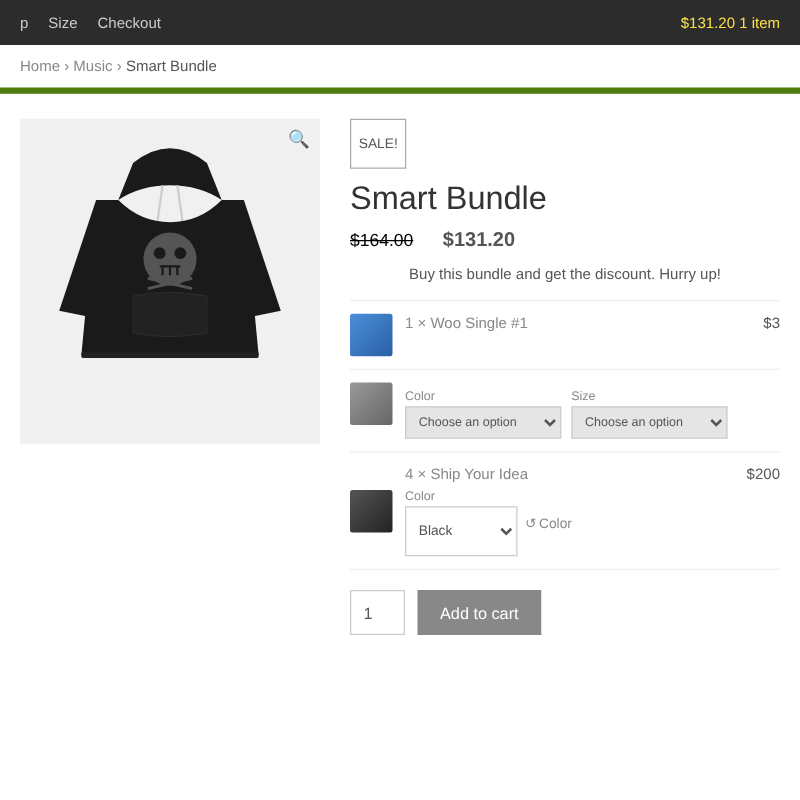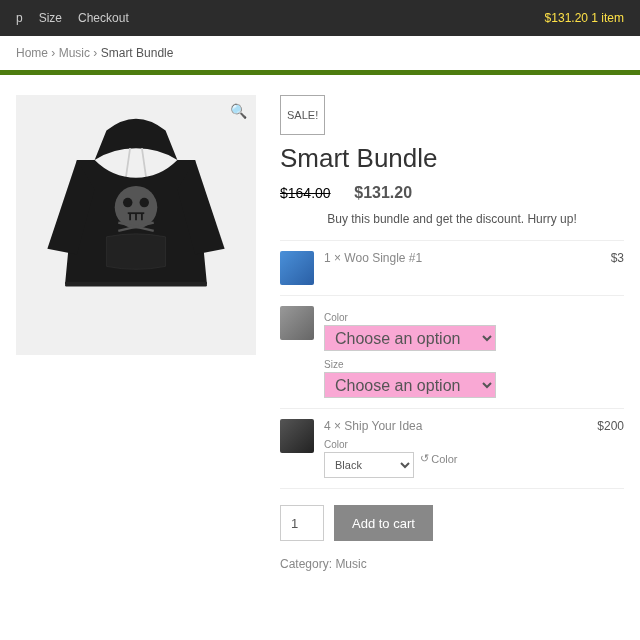--- a/index.html
+++ b/index.html
@@ -141,45 +141,45 @@
     
     .bundle-options {
       display: flex;
       gap: 8px;
       margin-top: 6px;
       flex-wrap: wrap;
     }
     .option-group { display: flex; flex-direction: column; }
     .option-group label { font-size: 10px; color: #888; margin-bottom: 2px; }
     .option-group select {
-      font-size: 16px;
+      font-size: 10px;
       border: 1px solid #ccc;
       padding: 2px 18px 2px 6px;
       color: #555;
-      background: #f9a8d4;
+      background: #e5e5e5;
       appearance: auto;
       height: 26px;
       min-width: 110px;
     }
 
     
     .color-row {
       display: flex;
       align-items: center;
       gap: 6px;
       margin-top: 6px;
     }
     .color-row label { font-size: 10px; color: #888; }
     .color-row select {
       font-size: 11px;
       border: 1px solid #ccc;
       padding: 2px 18px 2px 6px;
       color: #555;
       background: #fff;
-      height: 26px;
+      height: 40px;
       min-width: 90px;
     }
     .clear-link {
       font-size: 11px;
       color: #888;
       text-decoration: none;
       display: flex;
       align-items: center;
       gap: 2px;
     }
@@ -327,21 +327,21 @@
                 <option>S</option>
                 <option>M</option>
                 <option>L</option>
                 <option>XL</option>
               </select>
             </div>
           </div>
         </div>
       </div>
 
-      <div class="bundle-item" style="flex-wrap:wrap; align-items:flex-start;">
+      <div class="bundle-item" style="flex-wrap:wrap; align-items:center;">
         <div class="bundle-item-thumb thumb-dark"></div>
         <div style="flex:1">
           <div class="bundle-item-row">
             <span class="bundle-item-name">
               <a href="#">4 × Ship Your Idea</a>
             </span>
             <span class="bundle-item-price">$200</span>
           </div>
           <div class="color-row">
             <div class="option-group">
@@ -363,19 +363,15 @@
     </div>
     
 
     
     <div class="add-to-cart-row">
       <input type="number" class="qty-input" value="1" min="1" style="">
       <button class="add-to-cart-btn">Add to cart</button>
     </div>
 
     
-    <div class="category-row">
-      <span>Category:</span>
-      <a href="#">Music</a>
-    </div>
 
   </div>
 </div>
 
 </body></html>

